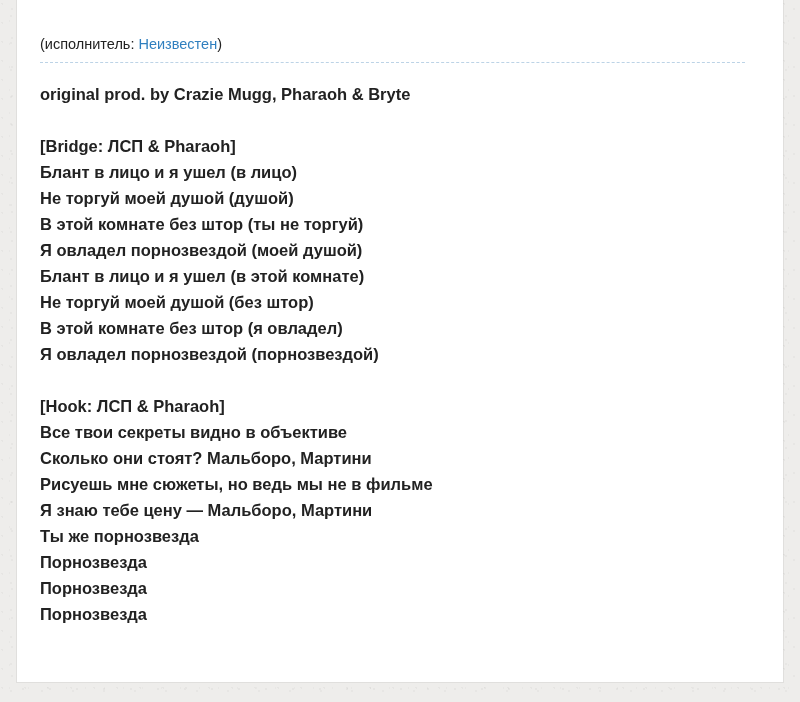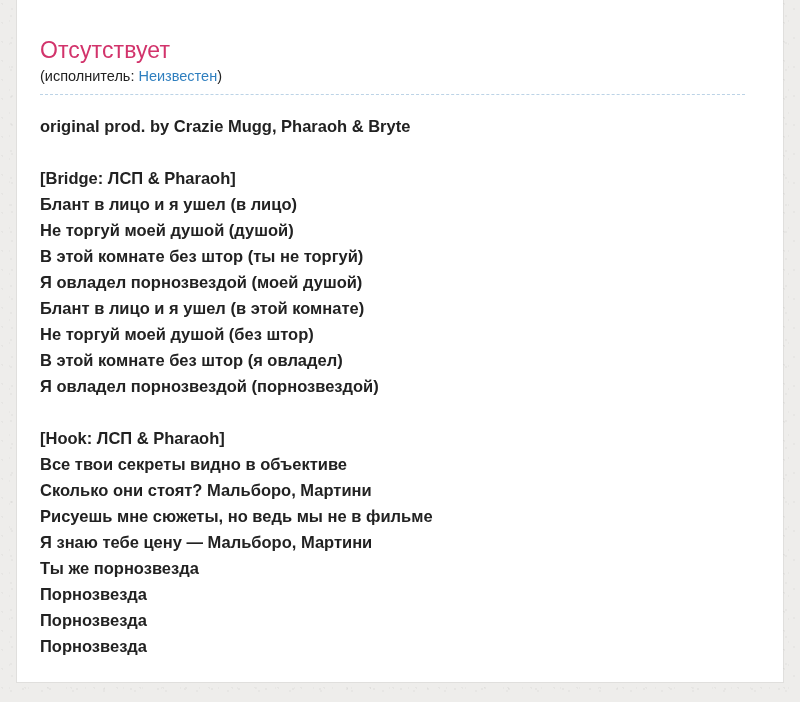--- a/index.html
+++ b/index.html
@@ -74,21 +74,20 @@
   .line { display: block; }
 </style>
 </head>
 <body>
 
 <div class="page-bg"></div>
 
 <div class="sheet">
   <div class="content">
 
-    <h1 class="song-title">Отсутствует</h1>
 
     <div class="artist-line">
       <span>(исполнитель: </span><a class="artist-link" href="#">Неизвестен</a><span>)</span>
     </div>
 
     <div class="lyrics"><span class="line">original prod. by Crazie Mugg, Pharaoh &amp; Bryte</span><span class="blank"></span><span class="line">[Bridge: ЛСП &amp; Pharaoh]</span><span class="line">Блант в лицо и я ушел (в лицо)</span><span class="line">Не торгуй моей душой (душой)</span><span class="line">В этой комнате без штор (ты не торгуй)</span><span class="line">Я овладел порнозвездой (моей душой)</span><span class="line">Блант в лицо и я ушел (в этой комнате)</span><span class="line">Не торгуй моей душой (без штор)</span><span class="line">В этой комнате без штор (я овладел)</span><span class="line">Я овладел порнозвездой (порнозвездой)</span><span class="blank"></span><span class="line">[Hook: ЛСП &amp; Pharaoh]</span><span class="line">Все твои секреты видно в объективе</span><span class="line">Сколько они стоят? Мальборо, Мартини</span><span class="line">Рисуешь мне сюжеты, но ведь мы не в фильме</span><span class="line">Я знаю тебе цену — Мальборо, Мартини</span><span class="line">Ты же порнозвезда</span><span class="line">Порнозвезда</span><span class="line">Порнозвезда</span><span class="line">Порнозвезда</span></div>
 
   </div>
 </div>
 

